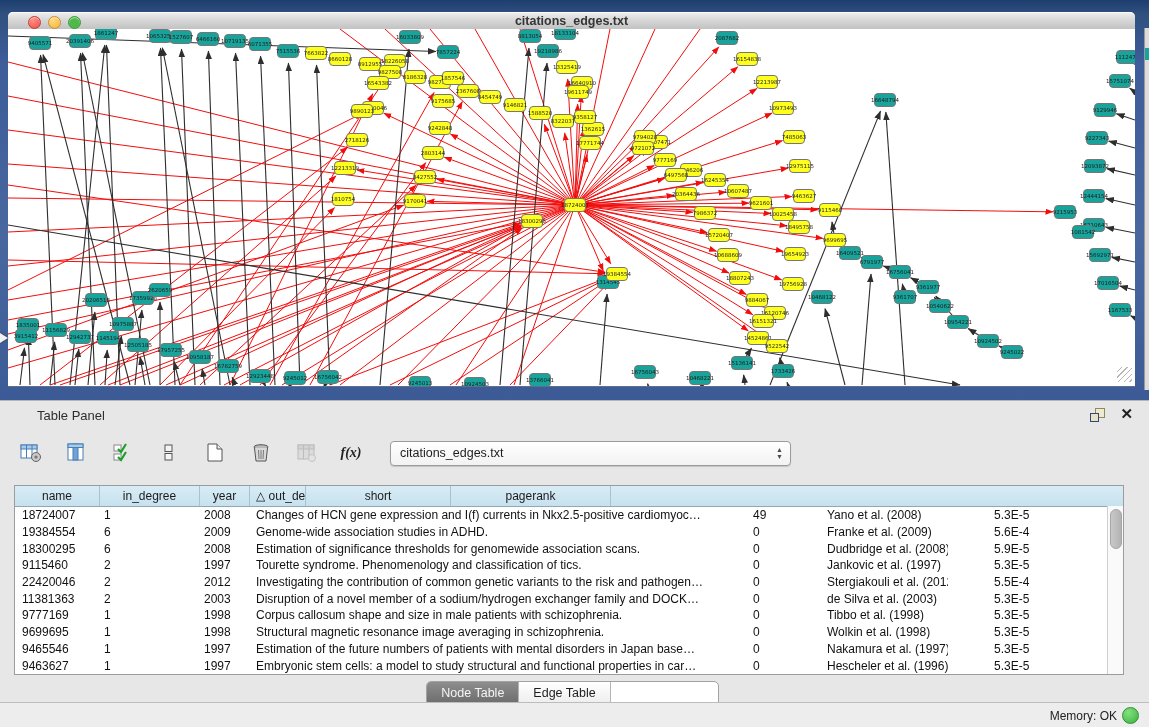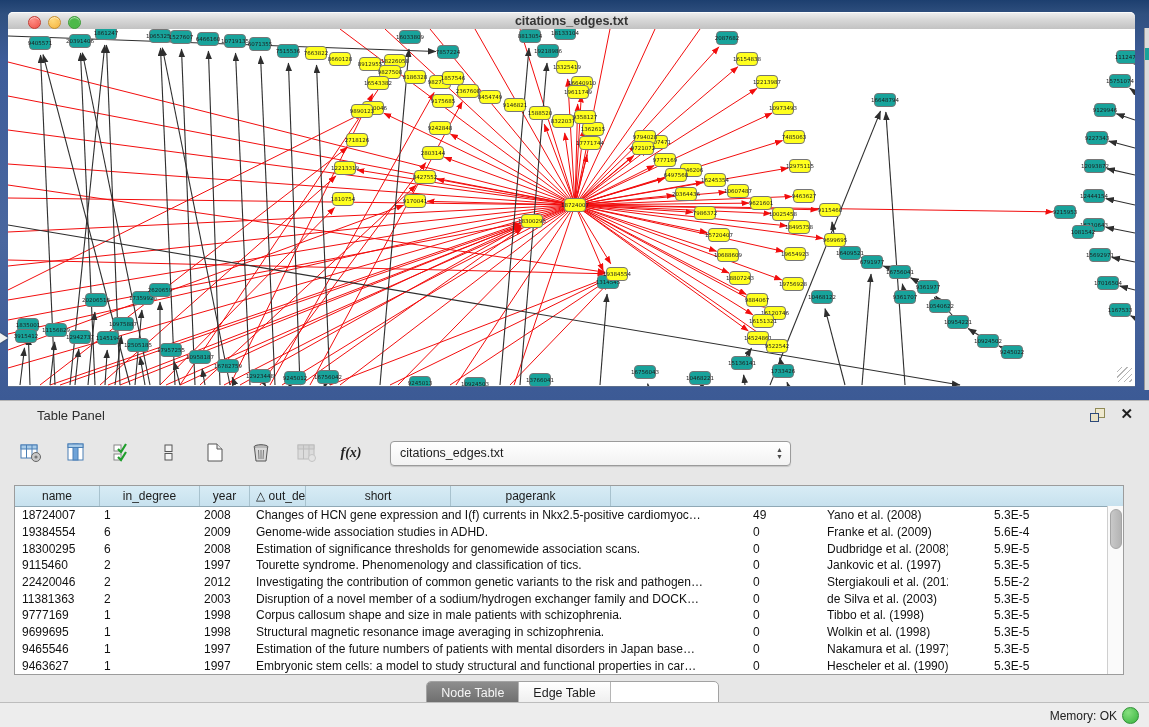--- a/index.html
+++ b/index.html
@@ -892,21 +892,21 @@
           <div class="td c5">Jankovic et al. (1997)</div>
           <div class="td c6">5.3E-5</div>
         </div>
         <div class="tr">
           <div class="td c0">22420046</div>
           <div class="td c1">2</div>
           <div class="td c2">2012</div>
           <div class="td c3">Investigating the contribution of common genetic variants to the risk and pathogen…</div>
           <div class="td c4">0</div>
           <div class="td c5">Stergiakouli et al. (2012)</div>
-          <div class="td c6">5.5E-2</div>
+          <div class="td c6">5.5E-4</div>
         </div>
         <div class="tr">
           <div class="td c0">11381363</div>
           <div class="td c1">2</div>
           <div class="td c2">2003</div>
           <div class="td c3">Disruption of a novel member of a sodium/hydrogen exchanger family and DOCK…</div>
           <div class="td c4">0</div>
           <div class="td c5">de Silva et al. (2003)</div>
           <div class="td c6">5.3E-5</div>
         </div>
@@ -936,21 +936,21 @@
           <div class="td c4">0</div>
           <div class="td c5">Nakamura et al. (1997)</div>
           <div class="td c6">5.3E-5</div>
         </div>
         <div class="tr">
           <div class="td c0">9463627</div>
           <div class="td c1">1</div>
           <div class="td c2">1997</div>
           <div class="td c3">Embryonic stem cells: a model to study structural and functional properties in car…</div>
           <div class="td c4">0</div>
-          <div class="td c5">Hescheler et al. (1990)</div>
+          <div class="td c5">Hescheler et al. (1996)</div>
           <div class="td c6">5.3E-5</div>
         </div>
       </div>
     <div class="vscroll">
       <div class="vthumb"></div>
     </div>
   </div>
 
   <div class="tabs-row">
     <div class="seg" id="seg-tabs">

